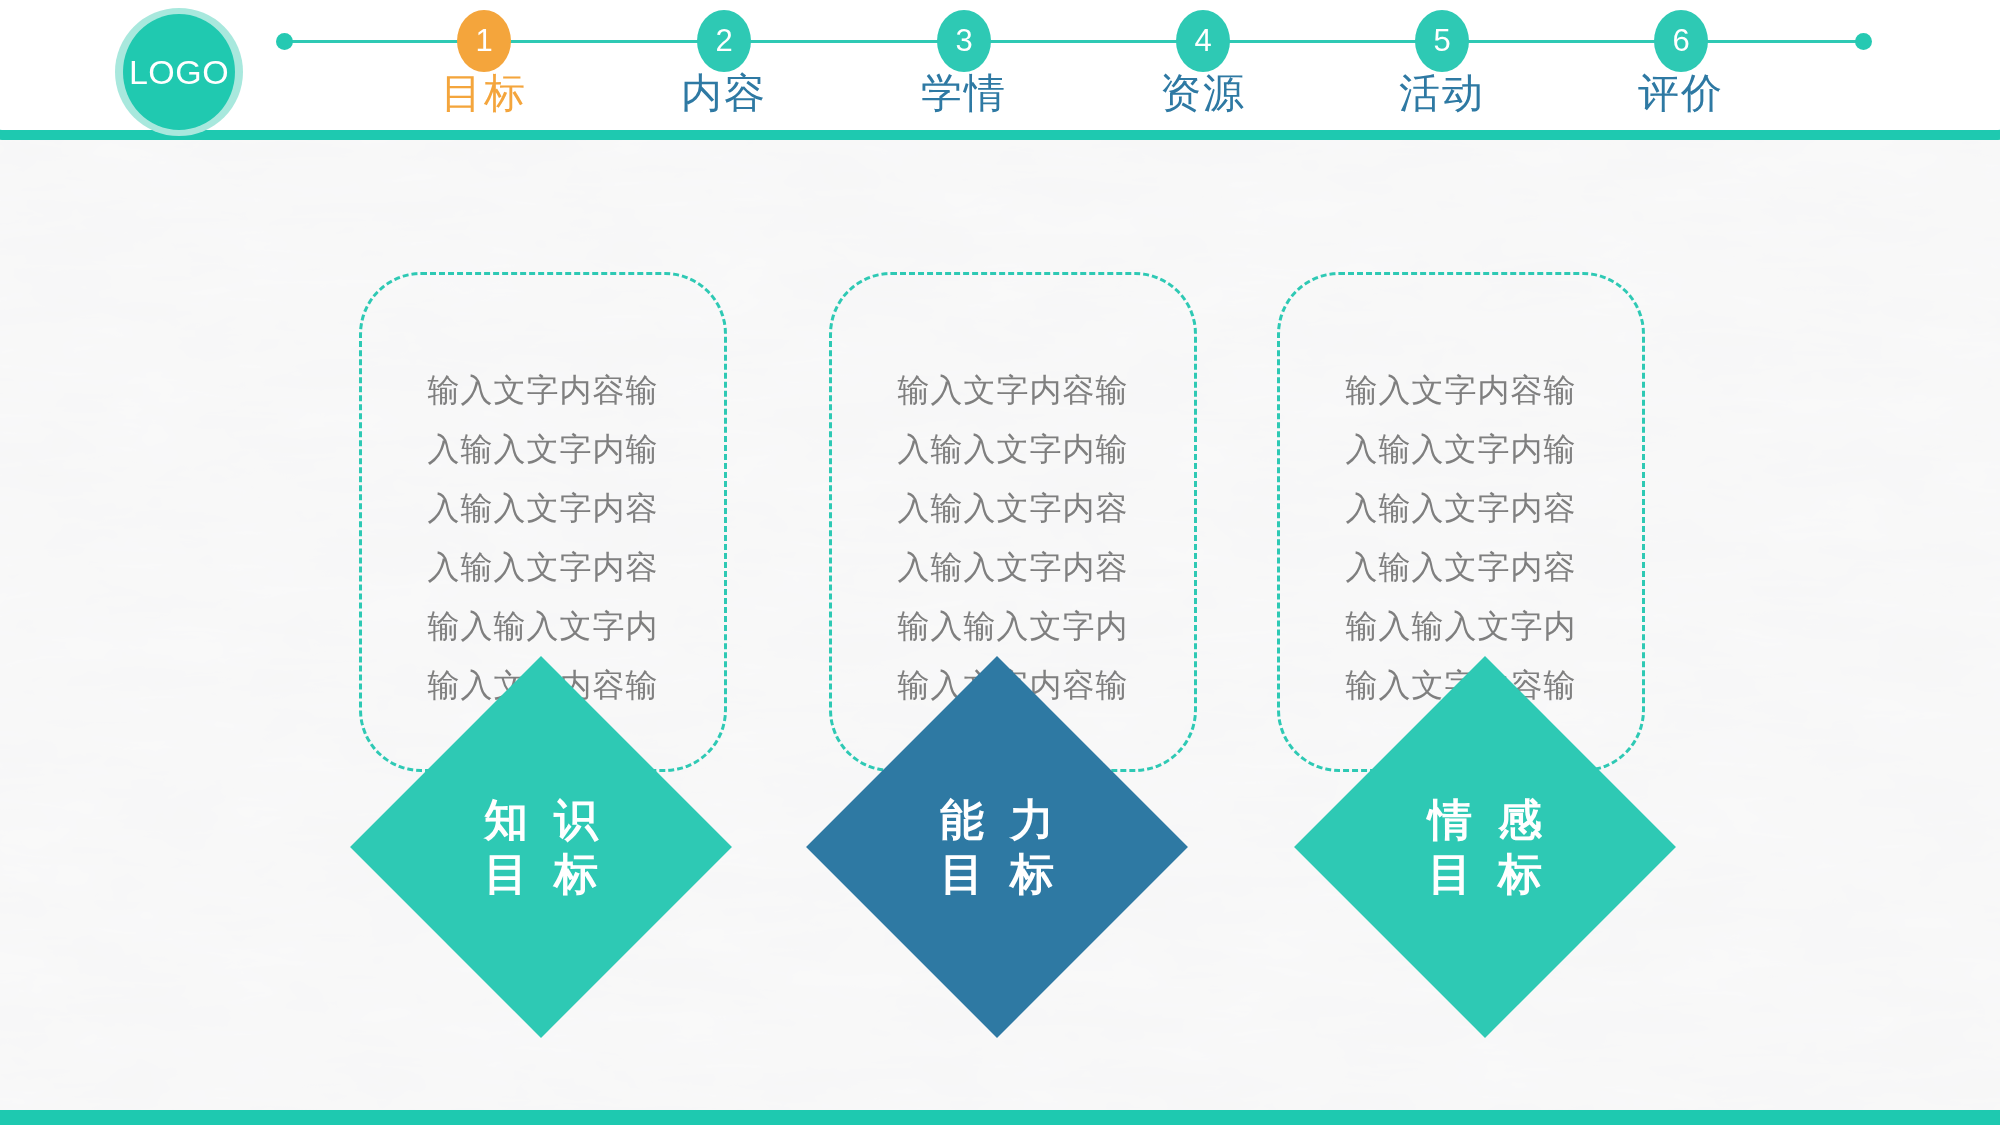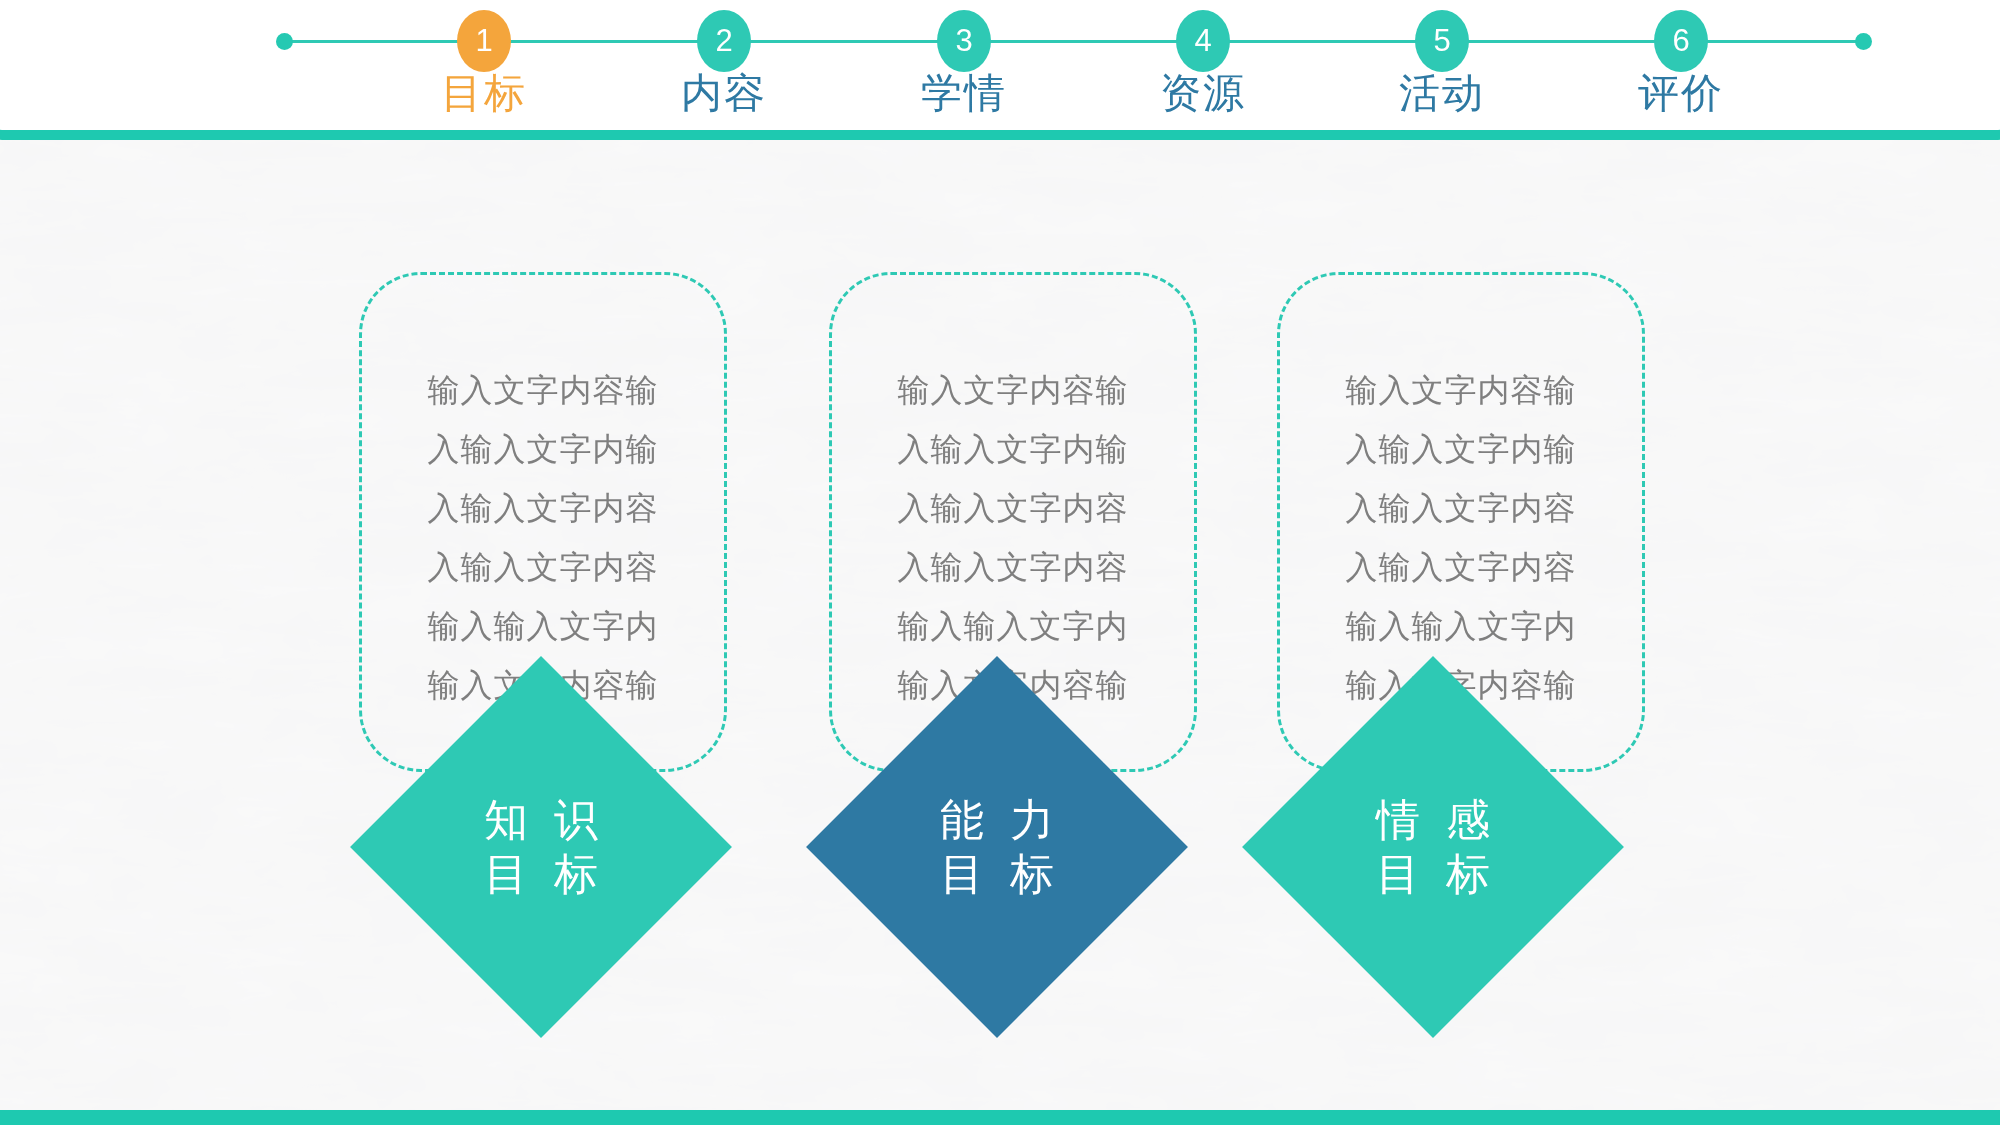--- a/index.html
+++ b/index.html
@@ -125,36 +125,37 @@
   }
 
   
   .diamond-wrap{
     position:absolute;
     width:270px; height:270px;
     top:712px;
   }
   .d1{ left:406px; }
   .d2{ left:862px;text-align:right; }
-  .d3{ left:1298px; }
+  .d3{ left:1350px; }
   .diamond{
     position:absolute; inset:0;
     transform:rotate(45deg);
   }
   .diamond.teal{ background:#2ec9b4; }
   .diamond.blue{ background:#2e79a3; }
   .diamond-label{
     position:absolute; inset:0;
     display:flex; flex-direction:column;
     align-items:center; justify-content:center;
     color:#ffffff;
     font-size:44px;
     line-height:1.22;
     letter-spacing:7px;
     text-indent:7px;
+    font-weight:bold;
   }
 
   
   .bottom-bar{
     position:absolute; left:0; bottom:0;
     width:2000px; height:15px;
     background:#1ec9b0;
     z-index:6;
   }
 </style>
@@ -182,20 +183,25 @@
         </filter>
       </defs>
       <rect width="2000" height="1125" fill="#fbfbfb"></rect>
       <rect width="2000" height="1125" filter="url(#marble)"></rect>
       <rect width="2000" height="1125" filter="url(#marble2)"></rect>
     </svg>
   </div>
 
   <div class="header-card"></div>
 
+  <div class="logo-wrap">
+    <div class="logo-ring"></div>
+    <div class="logo-disc"></div>
+    <div class="logo-text">LOGO</div>
+  </div>
 
   <div class="rail"></div>
   <div class="rail-dot left"></div>
   <div class="rail-dot right"></div>
 
   <div class="steps">
 
     <div class="step active" style="left:404px">
       <span class="step-badge">1</span>
       <div class="step-label">目标</div>

